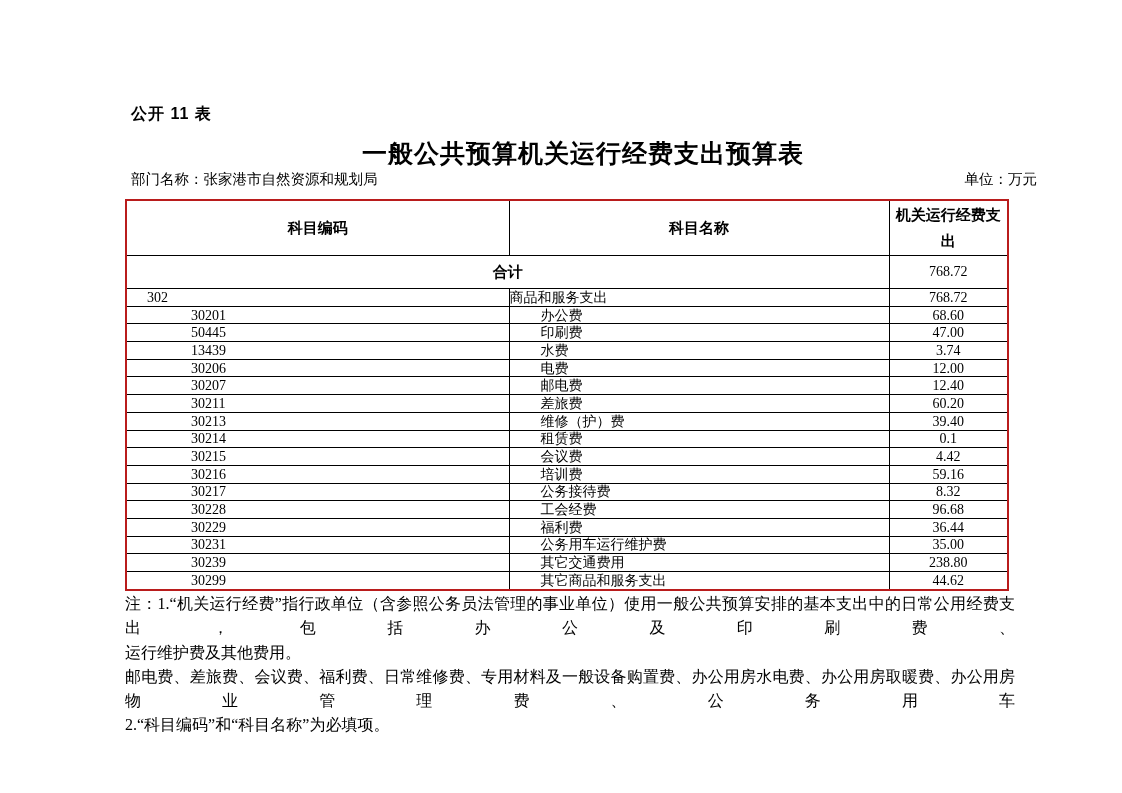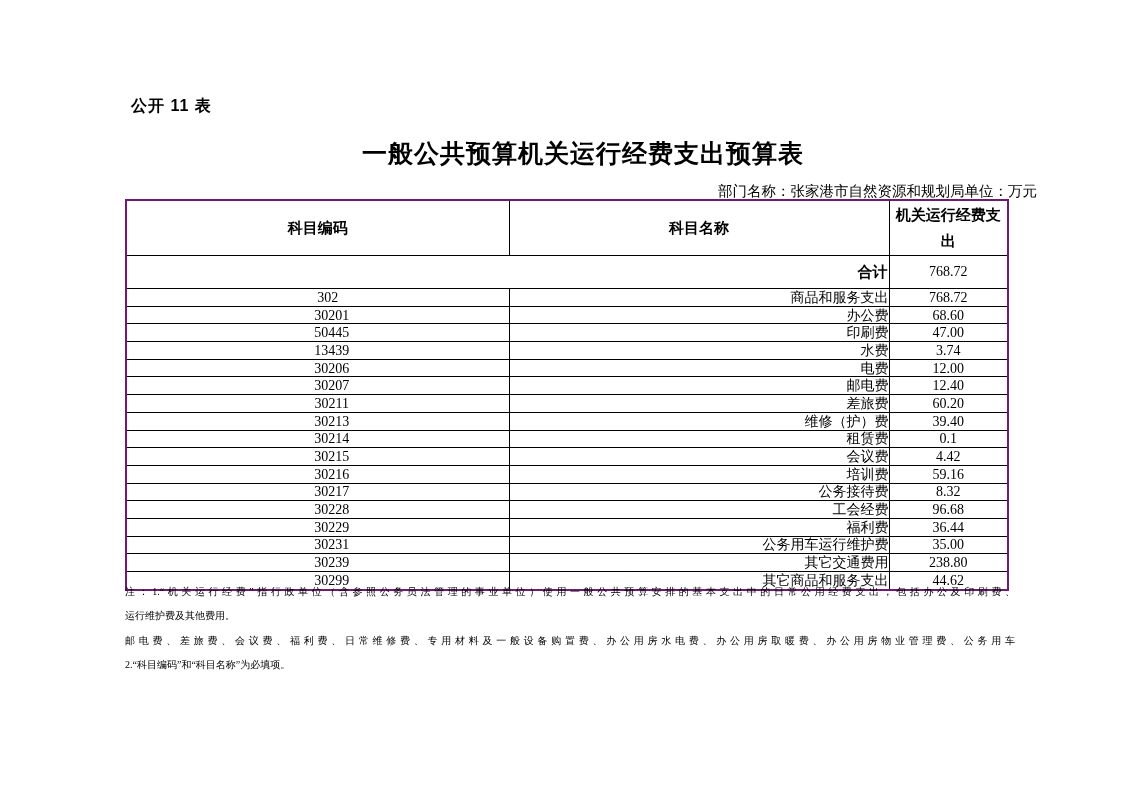--- a/index.html
+++ b/index.html
@@ -16,60 +16,59 @@
   .page {
     position: relative;
     width: 1122px;
     height: 793px;
     background: #ffffff;
     overflow: hidden;
   }
   .form-label {
     position: absolute;
     left: 131px;
-    top: 96px;
+    top: 104px;
     font-family: "Liberation Sans", "DejaVu Sans", sans-serif;
     font-size: 16px;
     font-weight: 700;
     letter-spacing: 1px;
   }
   .title {
     position: absolute;
     left: 142px;
     top: 137px;
     width: 882px;
     margin: 0;
     text-align: center;
     font-family: "Liberation Sans", "DejaVu Sans", sans-serif;
     font-size: 25px;
     font-weight: 700;
     letter-spacing: 1px;
   }
   .meta-row {
     position: absolute;
     left: 131px;
-    top: 182px;
+    top: 170px;
     width: 906px;
     display: flex;
-    justify-content: flex-end;
+    justify-content: space-between;
     font-size: 14.5px;
   }
   table.budget-table {
     position: absolute;
     left: 125px;
     top: 199px;
     width: 882px;
     border-collapse: collapse;
     table-layout: fixed;
-    border: 2px solid #701a75;
+    border: 2px solid #b91c1c;
   }
   .budget-table th, .budget-table td {
     border: 1px solid #000000;
     overflow: hidden;
-    text-align: right;
   }
   .header-row th {
     height: 54px;
     font-family: "Liberation Sans", "DejaVu Sans", sans-serif;
     font-size: 15px;
     font-weight: 700;
     text-align: center;
     vertical-align: middle;
     line-height: 26px;
     padding: 0 4px;
@@ -89,31 +88,31 @@
     font-size: 14px;
     line-height: 15px;
     padding: 0;
     vertical-align: middle;
     white-space: nowrap;
   }
   td.num {
     text-align: center;
     font-size: 14px;
   }
-  td.code { text-align: center; }
+  td.code { text-align: left; }
   td.code.lvl1 { padding-left: 20px; }
-  td.code.lvl2 { padding-left: 28px; }
+  td.code.lvl2 { padding-left: 64px; }
   td.name.lvl1 { }
   td.name.lvl2 { padding-left: 31px; }
   .notes {
     position: absolute;
     left: 125px;
-    top: 580px;
+    top: 592px;
     width: 890px;
-    font-size: 10px;
+    font-size: 16px;
   }
   .note-line {
     line-height: 24.3px;
     text-align: justify;
   }
   .note-line.stretch {
     text-align-last: justify;
   }
 </style>
 </head>

